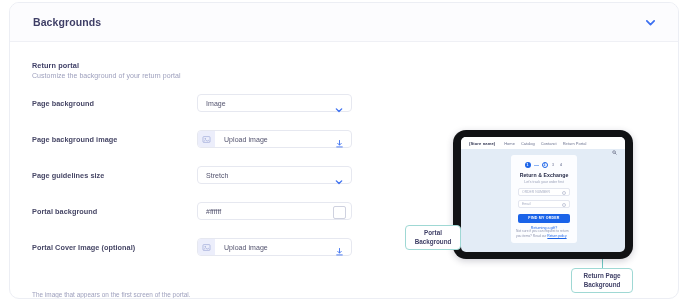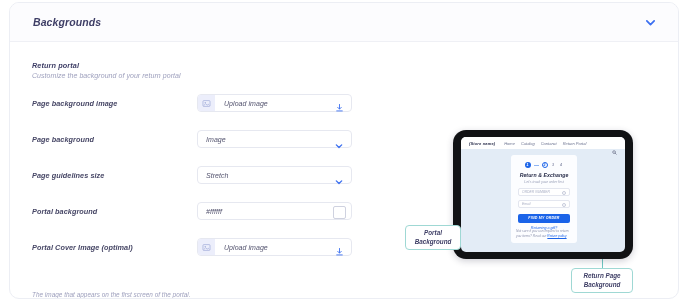--- a/index.html
+++ b/index.html
@@ -3,21 +3,21 @@
 <meta charset="utf-8">
 <style>
   html,body{margin:0;padding:0;}
   body{
     width:688px;height:301px;overflow:hidden;
     font-family:"Liberation Sans", sans-serif;
     background:#ffffff;
     color:#3f3f62;
     -webkit-font-smoothing:antialiased;
   }
-  .page{position:relative;width:688px;height:301px;background:#ffffff;font-style:italic;}
+  .page{position:relative;width:688px;height:301px;background:#ffffff;}
 
   
   .card{
     position:absolute;left:9px;top:2px;width:670px;height:297px;
     background:#ffffff;border:1px solid #eceef4;border-radius:10px;
     box-sizing:border-box;overflow:hidden;
   }
   .card-header{
     position:relative;height:38px;border-bottom:1px solid #eff0f5;
     background:#fcfcfe;display:flex;align-items:center;
@@ -193,20 +193,32 @@
     </div>
 
     <div class="body">
 
       <div class="section-title">Return portal</div>
       <div class="section-sub">Customize the background of your return portal</div>
 
       <div class="rows">
 
         <div class="row">
+          <div class="row-label">Page background</div>
+          <div class="ctrl">
+            <span class="val">Image</span>
+            <span class="caret">
+              <svg viewBox="0 0 12 12" width="8" height="8">
+                  <path d="M2 4.3 L6 8.3 L10 4.3" fill="none" stroke="#3b6ff0" stroke-width="2" stroke-linecap="round" stroke-linejoin="round"></path>
+                </svg>
+            </span>
+          </div>
+        </div>
+
+        <div class="row">
           <div class="row-label">Page background image</div>
           <div class="ctrl upload">
             <span class="thumb">
               <svg viewBox="0 0 14 14" width="9" height="9">
                 <rect x="1.5" y="2.5" width="11" height="9" rx="1.4" fill="none" stroke="#9aa5d6" stroke-width="1"></rect>
                 <circle cx="5" cy="5.7" r="1" fill="#9aa5d6"></circle>
                 <path d="M2.6 10.4 L5.6 7.4 L8 9.6 L9.8 8.2 L11.4 9.9" fill="none" stroke="#9aa5d6" stroke-width="1" stroke-linejoin="round"></path>
               </svg>
             </span>
             <span class="val">Upload image</span>
@@ -214,32 +226,20 @@
               <svg viewBox="0 0 12 12" width="9" height="10">
                 <path d="M6 1.3 V7.2" stroke="#3b6ff0" stroke-width="1.2" stroke-linecap="round"></path>
                 <path d="M3.6 5.1 L6 7.5 L8.4 5.1" fill="none" stroke="#3b6ff0" stroke-width="1.2" stroke-linecap="round" stroke-linejoin="round"></path>
                 <path d="M2.3 9.9 H9.7" stroke="#3b6ff0" stroke-width="1.2" stroke-linecap="round"></path>
               </svg>
             </span>
           </div>
         </div>
 
         <div class="row">
-          <div class="row-label">Page background</div>
-          <div class="ctrl">
-            <span class="val">Image</span>
-            <span class="caret">
-              <svg viewBox="0 0 12 12" width="8" height="8">
-                  <path d="M2 4.3 L6 8.3 L10 4.3" fill="none" stroke="#3b6ff0" stroke-width="2" stroke-linecap="round" stroke-linejoin="round"></path>
-                </svg>
-            </span>
-          </div>
-        </div>
-
-        <div class="row">
           <div class="row-label">Page guidelines size</div>
           <div class="ctrl">
             <span class="val">Stretch</span>
             <span class="caret">
               <svg viewBox="0 0 12 12" width="8" height="8">
                   <path d="M2 4.3 L6 8.3 L10 4.3" fill="none" stroke="#3b6ff0" stroke-width="2" stroke-linecap="round" stroke-linejoin="round"></path>
                 </svg>
             </span>
           </div>
         </div>
@@ -247,21 +247,21 @@
         <div class="row">
           <div class="row-label">Portal background</div>
           <div class="ctrl">
             <span class="val">#ffffff</span>
             <span class="swatch"></span>
           </div>
         </div>
 
 
         <div class="row">
-          <div class="row-label">Portal Cover Image (optimal)</div>
+          <div class="row-label">Portal Cover Image (optional)</div>
           <div class="ctrl upload">
             <span class="thumb">
               <svg viewBox="0 0 14 14" width="9" height="9">
                 <rect x="1.5" y="2.5" width="11" height="9" rx="1.4" fill="none" stroke="#9aa5d6" stroke-width="1"></rect>
                 <circle cx="5" cy="5.7" r="1" fill="#9aa5d6"></circle>
                 <path d="M2.6 10.4 L5.6 7.4 L8 9.6 L9.8 8.2 L11.4 9.9" fill="none" stroke="#9aa5d6" stroke-width="1" stroke-linejoin="round"></path>
               </svg>
             </span>
             <span class="val">Upload image</span>
             <span class="dl">

